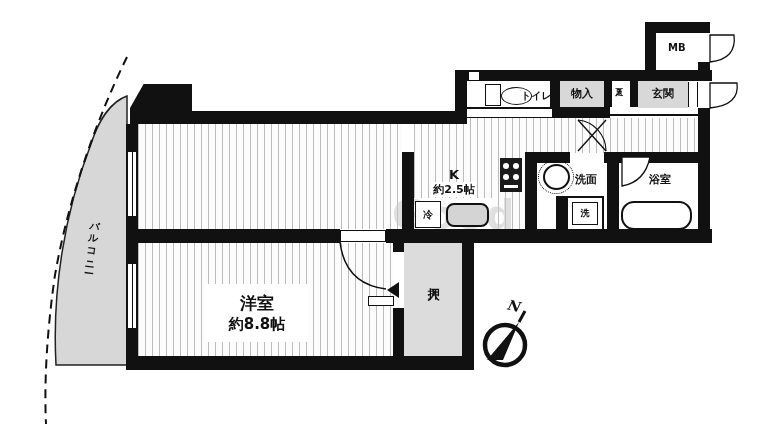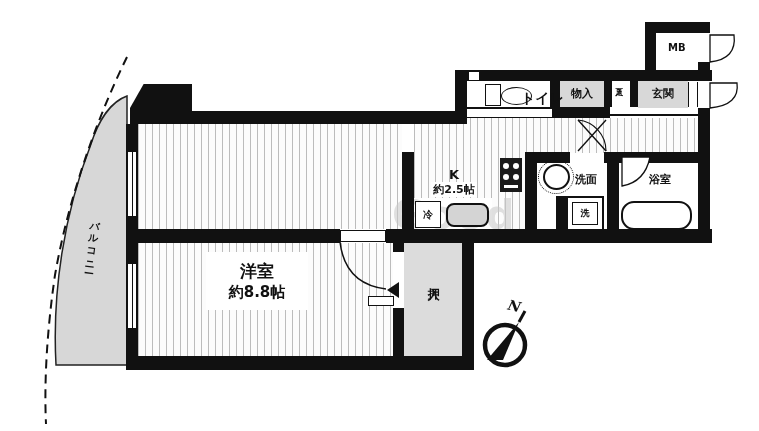--- a/index.html
+++ b/index.html
@@ -119,32 +119,32 @@
     <path d="M340,242 Q345,284 386,289" fill="none" stroke="#111" stroke-width="1.5"></path>
     <path d="M578,120 A31,31 0 0 1 606,151" fill="none" stroke="#111" stroke-width="1.1"></path>
     <line x1="578" y1="120" x2="606" y2="151" stroke="#111" stroke-width="1.4"></line>
     <line x1="606" y1="120" x2="578" y2="151" stroke="#111" stroke-width="1.4"></line>
     <polygon points="399,282 399,298 387,290" fill="#111"></polygon>
     <circle cx="505" cy="345" r="20" fill="none" stroke="#111" stroke-width="4.5"></circle>
     <polygon points="487,360 519,322 503,360" fill="#111"></polygon>
     <line x1="519" y1="322" x2="525" y2="311" stroke="#111" stroke-width="3"></line>
   </svg>
 
-  <div class="roombox" style="left:206px;top:252px;width:102px;height:58px;">
+  <div class="roombox" style="left:206px;top:284px;width:102px;height:58px;">
     <span style="font-size:17px;font-weight:bold;">洋室</span>
     <span style="font-size:15px;font-weight:bold;">約8.8帖</span>
   </div>
   <div class="roombox" style="left:416px;top:165px;width:76px;height:34px;background:transparent;">
     <span style="font-size:13px;font-weight:bold;">K</span>
     <span style="font-size:11px;font-weight:bold;background:#fff;padding:0 2px;">約2.5帖</span>
   </div>
   <div class="label vtext" style="left:84px;top:214px;height:100px;font-size:10px;letter-spacing:2px;transform:rotate(7deg);">バルコニー</div>
   <div class="label vtext" style="left:426px;top:278px;font-size:12px;">押入</div>
   <div class="label" style="left:571px;top:88px;font-size:11px;">物入</div>
   <div class="label vtext" style="left:614px;top:82px;font-size:7.5px;">下足入</div>
   <div class="label" style="left:652px;top:88px;font-size:11px;">玄関</div>
   <div class="label" style="left:668px;top:42px;font-size:10px;">MB</div>
-  <div class="label" style="left:521px;top:90px;font-size:14px;">トイレ</div>
+  <div class="label" style="left:521px;top:90px;font-size:10px;">トイレ</div>
   <div class="label" style="left:575px;top:174px;font-size:11px;">洗面</div>
   <div class="label" style="left:649px;top:174px;font-size:11px;">浴室</div>
   <div class="label" style="left:508px;top:298px;font-size:14px;font-style:italic;font-family:'DejaVu Serif','Liberation Serif',serif;transform:rotate(14deg);">N</div>
 
 </div>
 
 </body></html>

